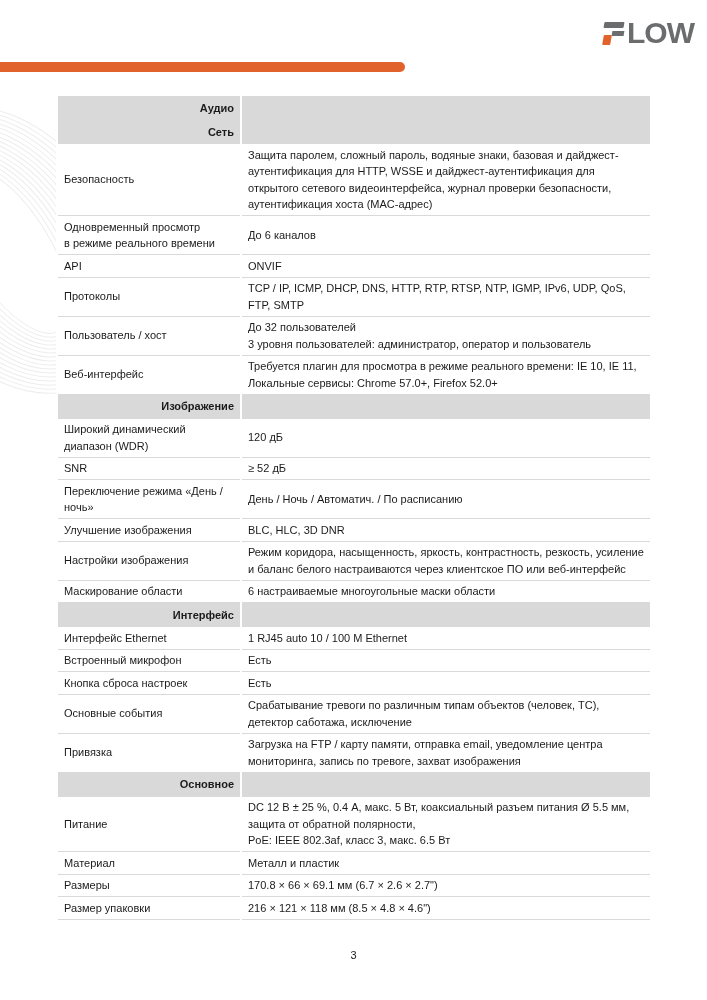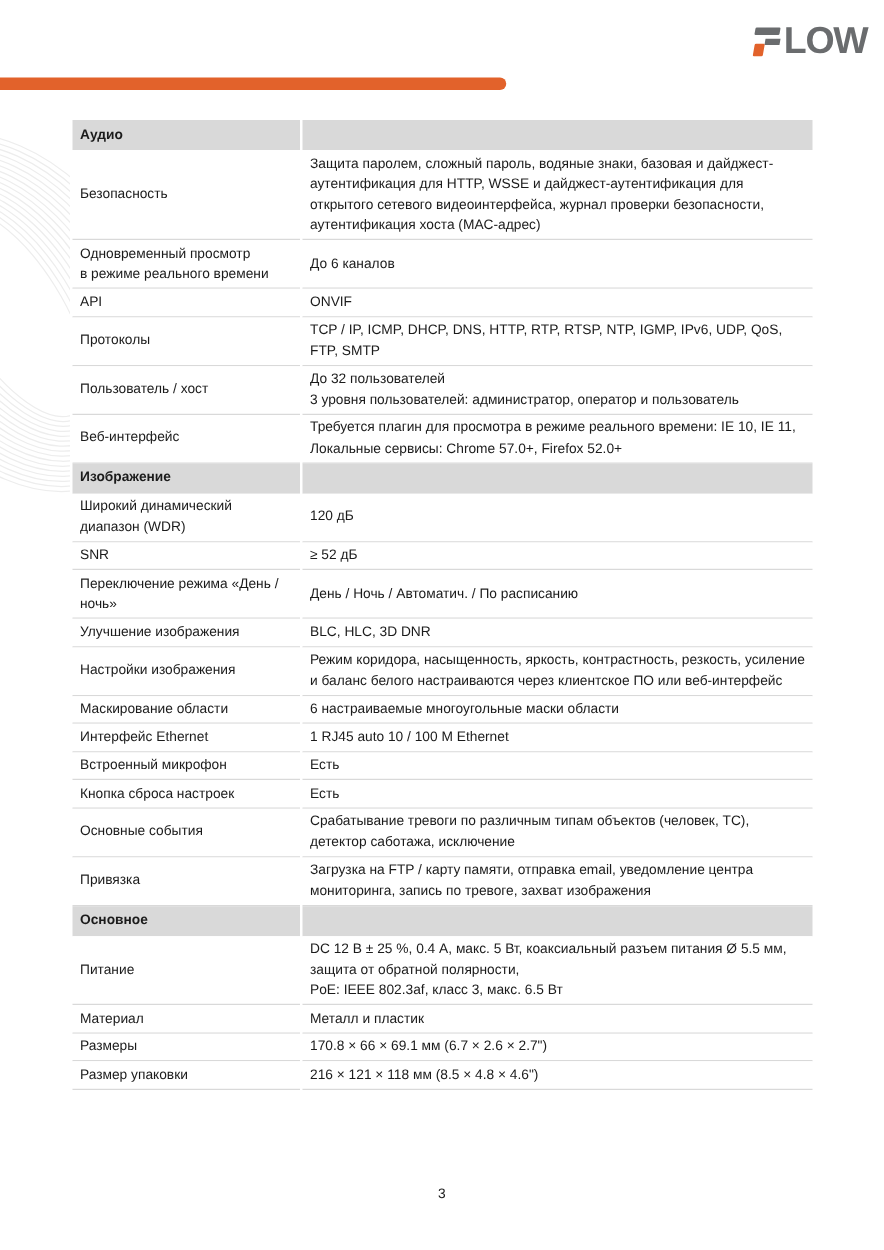--- a/index.html
+++ b/index.html
@@ -80,20 +80,21 @@
     background: #ffffff;
     white-space: pre-line;
   }
   table.spec td.label-col { width: 170px; }
   table.spec tr.section-row td {
     background: #d9d9d9;
     font-weight: bold;
     height: 20px;
     padding: 2px 6px;
     border-bottom: none;
+    text-align: right;
   }
 
   
   .page-number {
     position: absolute;
     left: 0; right: 0;
     top: 949px;
     text-align: center;
     font-size: 11px;
     z-index: 1;
@@ -133,20 +134,24 @@
   </div>
 
   <div class="accent-bar" style="background: rgb(226, 98, 43);"></div>
 
   <table class="spec">
     <tbody>
         <tr class="section-row">
           <td class="label-col">Аудио</td>
           <td></td>
         </tr>
+        <tr class="section-row">
+          <td class="label-col">Сеть</td>
+          <td></td>
+        </tr>
         <tr>
           <td class="label-col">Безопасность</td>
           <td class="value-col">Защита паролем, сложный пароль, водяные знаки, базовая и дайджест-аутентификация для HTTP, WSSE и дайджест-аутентификация для открытого сетевого видеоинтерфейса, журнал проверки безопасности, аутентификация хоста (MAC-адрес)</td>
         </tr>
         <tr>
           <td class="label-col">Одновременный просмотр
 в режиме реального времени</td>
           <td class="value-col">До 6 каналов</td>
         </tr>
         <tr>
@@ -188,20 +193,24 @@
           <td class="value-col">BLC, HLC, 3D DNR</td>
         </tr>
         <tr>
           <td class="label-col">Настройки изображения</td>
           <td class="value-col">Режим коридора, насыщенность, яркость, контрастность, резкость, усиление и баланс белого настраиваются через клиентское ПО или веб-интерфейс</td>
         </tr>
         <tr>
           <td class="label-col">Маскирование области</td>
           <td class="value-col">6 настраиваемые многоугольные маски области</td>
         </tr>
+        <tr class="section-row">
+          <td class="label-col">Интерфейс</td>
+          <td></td>
+        </tr>
         <tr>
           <td class="label-col">Интерфейс Ethernet</td>
           <td class="value-col">1 RJ45 auto 10 / 100 M Ethernet</td>
         </tr>
         <tr>
           <td class="label-col">Встроенный микрофон</td>
           <td class="value-col">Есть</td>
         </tr>
         <tr>
           <td class="label-col">Кнопка сброса настроек</td>

